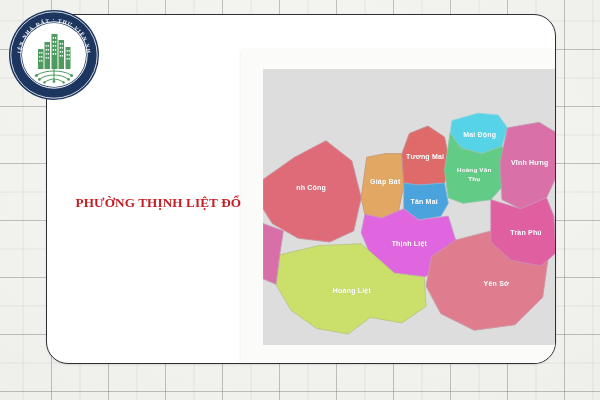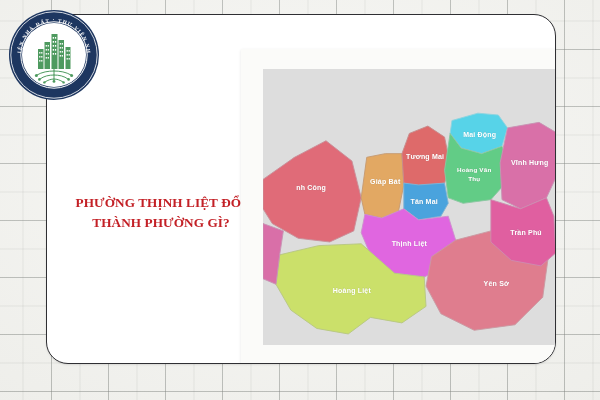--- a/index.html
+++ b/index.html
@@ -85,21 +85,20 @@
 <body>
 
 <div id="stage">
 
   <div class="grid-bg"></div>
 
   <div class="card">
 
     <div class="headline">
       <span>PHƯỜNG THỊNH LIỆT ĐỔI</span>
-      <span class="l2">THÀNH PHƯỜNG GÌ?</span>
     </div>
 
     <div class="photo">
       <div class="photo-inner">
 
         <svg class="map-svg" viewBox="0 0 380 300" preserveAspectRatio="none">
 
           <rect x="0" y="0" width="380" height="300" fill="#dddddd"></rect>
 
           <polygon points="0,120 34,96 68,78 96,100 106,140 98,176 72,188 38,184 10,168 0,152" fill="#e06b78" stroke="#c9909a" stroke-width="1"></polygon>

